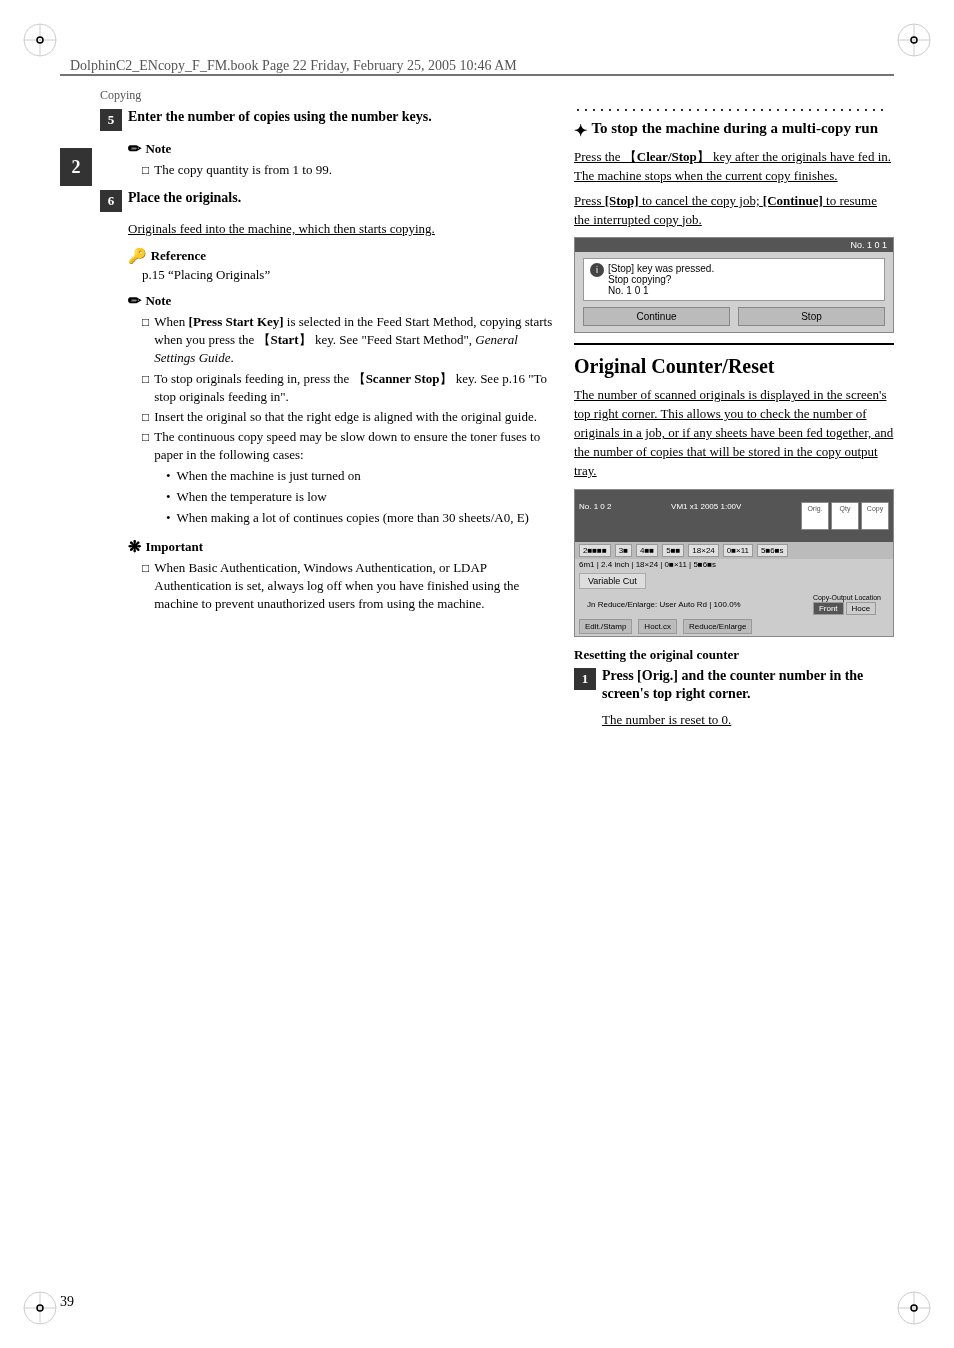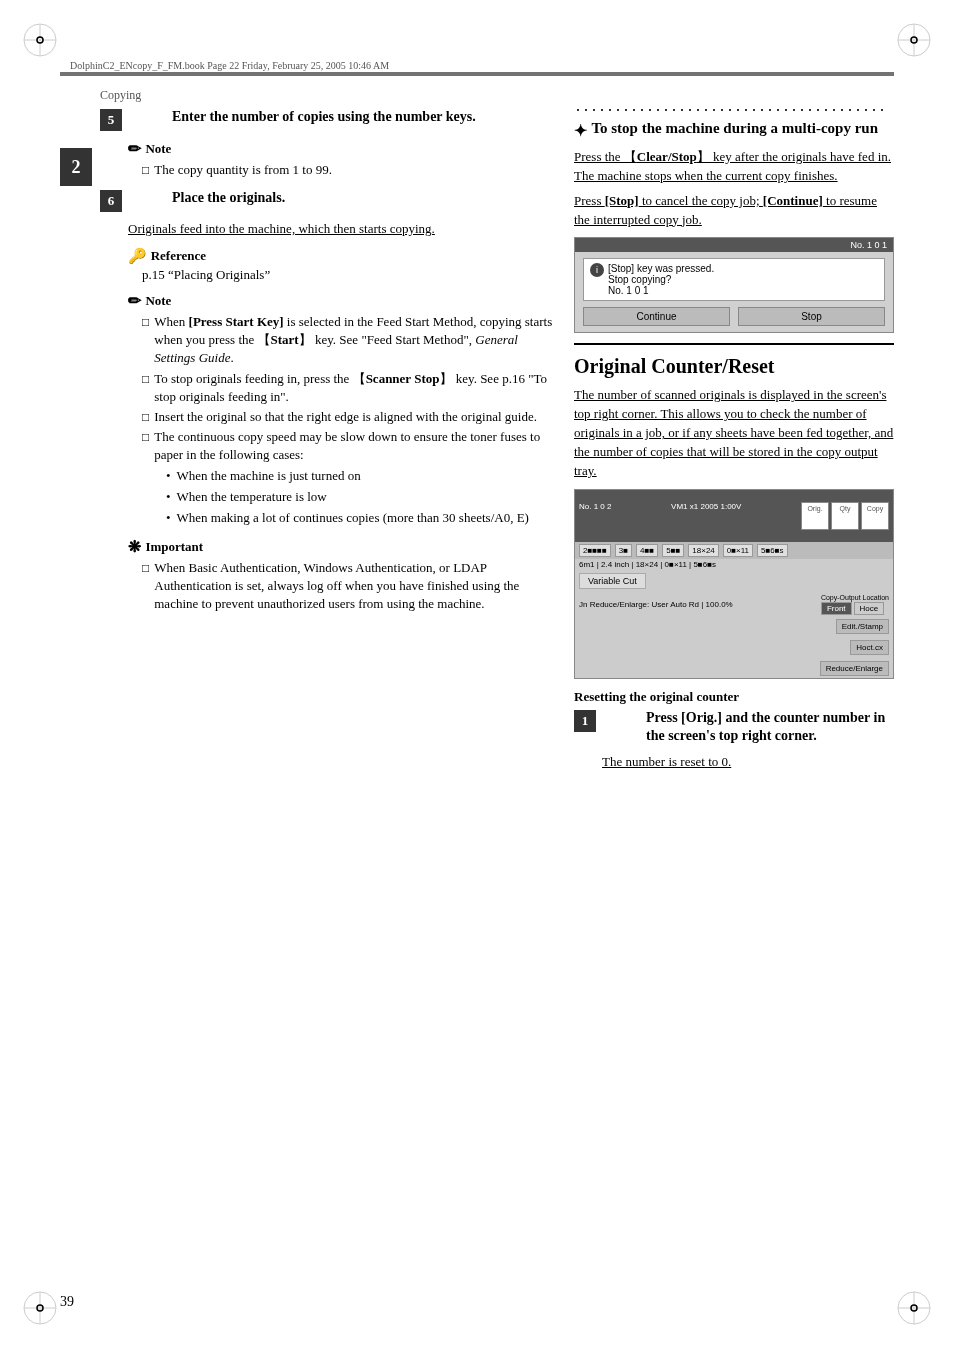--- a/index.html
+++ b/index.html
@@ -27,23 +27,23 @@
 
     
     .reg-bar {
       position: absolute;
       top: 58px;
       left: 60px;
       right: 60px;
       height: 18px;
       display: flex;
       align-items: center;
-      font-size: 10px;
+      font-size: 14px;
       color: #555;
-      border-bottom: 4px solid #737373;
+      border-bottom: 2px solid #737373;
       text-align: right;
     }
     .reg-bar-text { margin-left: 10px; }
 
     
     .chapter-tab {
       position: absolute;
       left: 60px;
       top: 148px;
       width: 32px;
@@ -99,21 +99,20 @@
       justify-content: center;
       flex-shrink: 0;
       margin-right: 6px;
       margin-top: 1px;
     }
 
     .step-title {
       font-size: 14px;
       font-weight: bold;
       line-height: 1.3;
-      margin-left: 44px;
     }
 
     
     .note-section {
       margin: 8px 0 10px 0;
     }
 
     .note-header {
       display: flex;
       align-items: center;
@@ -391,21 +390,20 @@
       font-size: 9px;
     }
 
     .screen2-bottom-row {
       background: #ccc;
       display: flex;
       padding: 2px 4px;
       gap: 6px;
       align-items: flex-end;
       font-size: 8px;
-      flex-direction: column;
     }
 
     .screen2-bottom-btn {
       background: #bbb;
       border: 1px solid #999;
       padding: 2px 5px;
       font-size: 8px;
     }
 
     .screen2-loc-btn {
@@ -622,21 +620,21 @@
           <div class="screen2-cell">4■■</div>
           <div class="screen2-cell">5■■</div>
           <div class="screen2-cell">18×24</div>
           <div class="screen2-cell">0■×11</div>
           <div class="screen2-cell">5■6■s</div>
         </div>
         <div style="font-size:8px; padding:1px 4px; background:#ccc;">6m1 | 2.4 inch | 18×24 | 0■×11 | 5■6■s</div>
         <div class="screen2-mid">
           <div class="screen2-variable-btn">Variable Cut</div>
         </div>
-        <div style="display:flex; justify-content:space-between; align-items:center; padding:2px 4px; background:#ccc; font-size:8px;">
+        <div style="display:flex; justify-content:space-between; align-items:center; padding:2px 12px; background:#ccc; font-size:8px;">
           <span>Jn Reduce/Enlarge: User Auto Rd | 100.0%</span>
           <div style="display:flex; flex-direction:column; align-items:flex-start; font-size:7px;">
             <span>Copy-Output Location</span>
             <div style="display:flex; gap:2px; margin-top:1px;">
               <div class="screen2-loc-btn active">Front</div>
               <div class="screen2-loc-btn">Hoce</div>
             </div>
           </div>
         </div>
         <div class="screen2-bottom-row">

